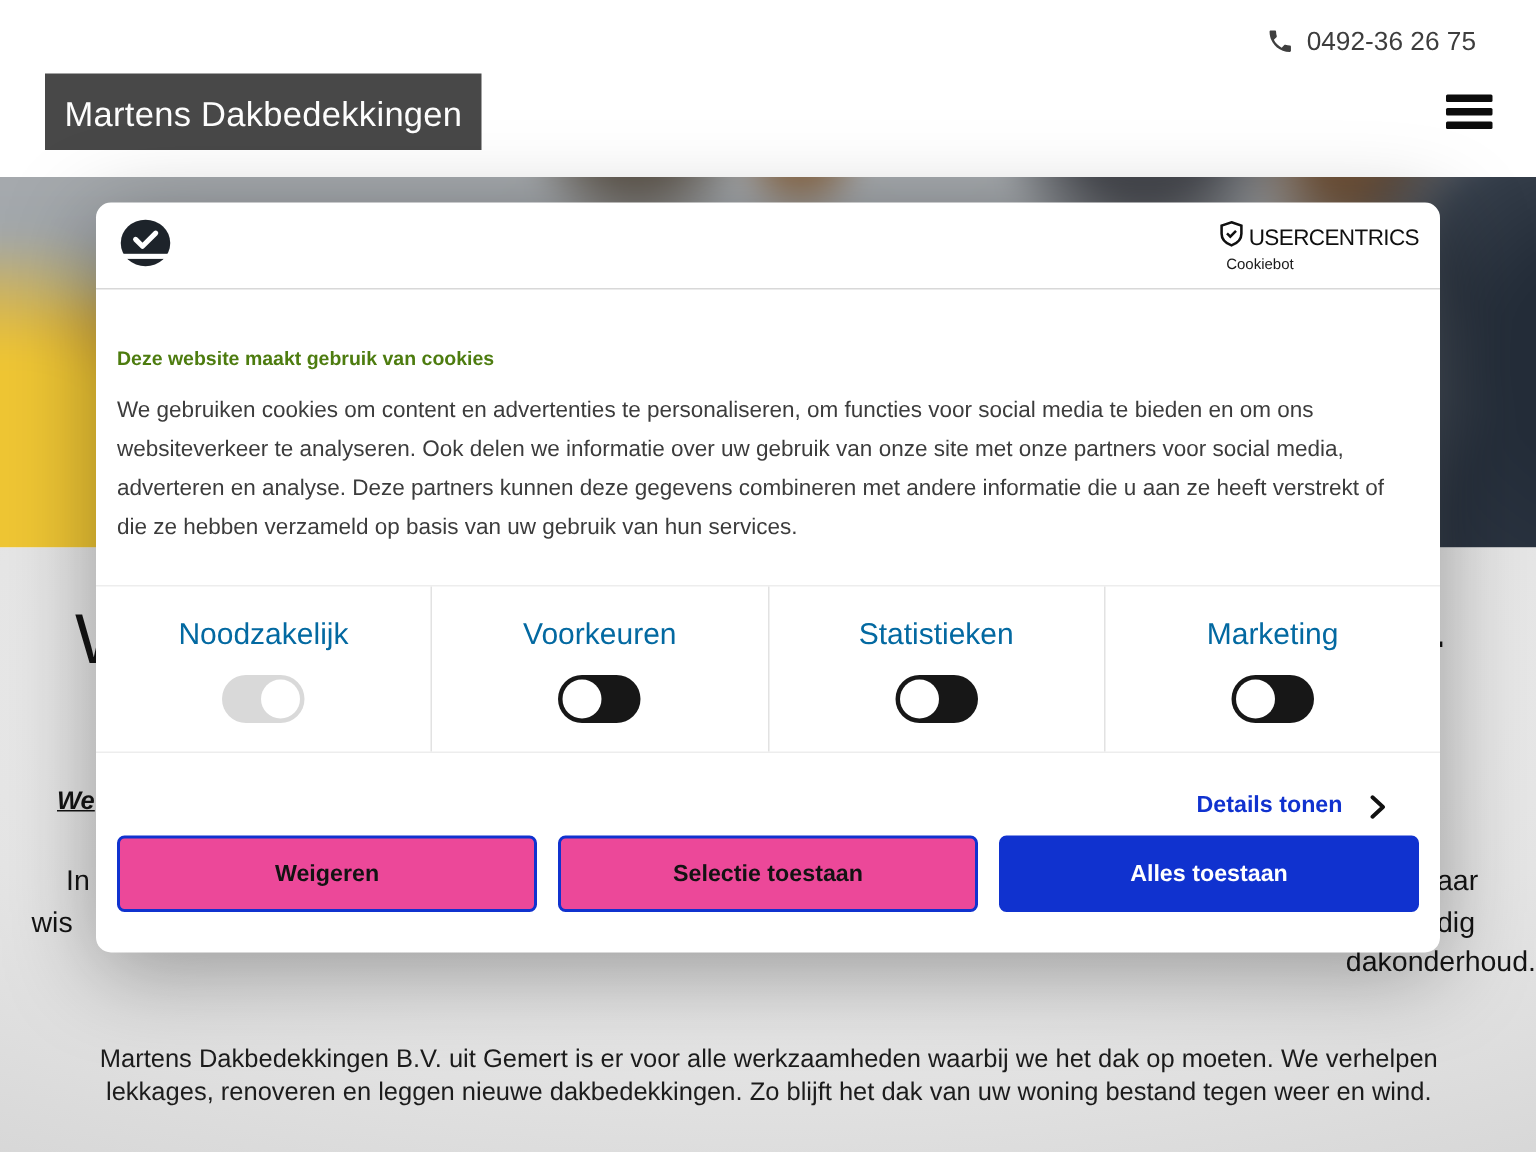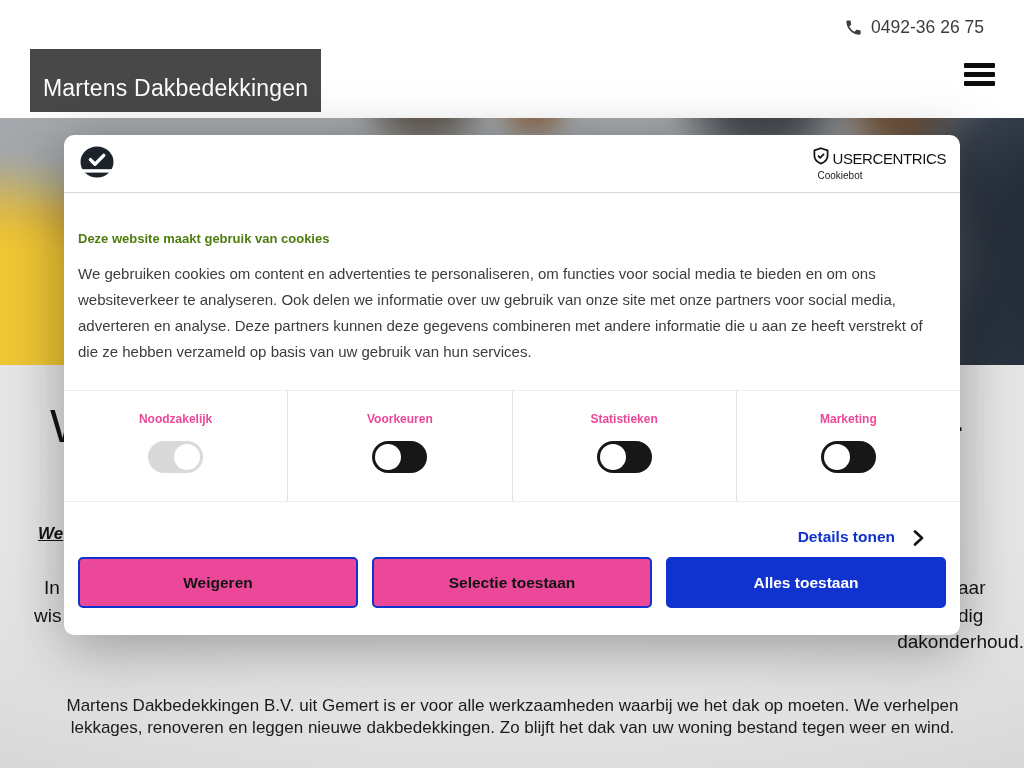--- a/index.html
+++ b/index.html
@@ -6,21 +6,21 @@
   body{
     width:1024px;height:768px;position:relative;overflow:hidden;
     font-family:"Liberation Sans",sans-serif;background:#fff;
   }
   
   .site-header{position:absolute;top:0;left:0;width:1024px;height:118px;background:#fff;z-index:3;text-decoration:underline;}
   .phone-wrap{position:absolute;top:17px;right:40px;display:flex;align-items:center;gap:8px;
     font-size:17.5px;color:#3d3d3d;}
   .phone-wrap svg{display:block;}
   .site-logo{position:absolute;left:30px;top:49px;background:#484848;color:#fdfdfd;
-    font-size:23px;letter-spacing:.2px;padding:26px 13px 10px;}
+    font-size:23px;letter-spacing:.2px;padding:14px 13px 10px;}
   .hamburger{position:absolute;right:29px;top:63px;width:31px;cursor:pointer;}
   .hamburger span{display:block;height:4.5px;background:#0c0c0c;border-radius:1px;margin-bottom:4.5px;}
   .hamburger span:last-child{margin-bottom:0;}
   
   .hero{position:absolute;top:118px;left:0;width:1024px;height:247px;overflow:hidden;z-index:1;}
   .hero-art{position:absolute;inset:-35px;filter:blur(9px);
     background:
       radial-gradient(circle at 4% 80%, #efc634 0 9%, rgba(239,198,52,0) 17%),
       radial-gradient(circle at -2% 102%, #dba036 0 11%, rgba(219,160,54,0) 21%),
       radial-gradient(circle at 10% 62%, #b97f2c 0 3.5%, rgba(185,127,44,0) 9%),
@@ -35,21 +35,21 @@
       linear-gradient(180deg,#a9acae 0%,#9aa1a9 45%,#8f97a0 100%);}
   
   .content{position:absolute;top:365px;left:0;width:1024px;height:403px;z-index:1;
     background:radial-gradient(130% 130% at 50% 22%, #f0f0f0 0%, #e5e5e5 45%, #c9c9c9 100%);}
   .frag{position:absolute;color:#141414;z-index:2;white-space:nowrap;}
   .frag-h1-left{left:50px;top:398px;font-size:47px;font-weight:500;}
   .frag-h1-right{left:948px;top:398px;font-size:47px;font-weight:500;}
   .frag-link{left:38px;top:524px;font-size:17px;font-style:italic;font-weight:600;
     text-decoration:underline;cursor:pointer;}
   .frag-in{left:44px;top:577px;font-size:19px;}
-  .frag-wis{left:34px;top:605px;font-size:19px;}
+  .frag-wis{left:21px;top:605px;font-size:19px;}
   .frag-aar{left:958px;top:577px;font-size:19px;}
   .frag-dig{left:958px;top:605px;font-size:19px;}
   .frag-center{left:0;top:631px;width:1024px;text-align:right;font-size:19px;}
   .bottom-para{position:absolute;left:60px;top:695px;width:905px;z-index:2;text-align:center;
     font-size:17px;line-height:21.5px;color:#1c1c1c;}
   
   .dialog{position:absolute;left:64px;top:135px;width:896px;height:500px;background:#fff;
     border-radius:10px;box-shadow:0 12px 60px rgba(0,0,0,.35);z-index:10;box-sizing:border-box;}
   .dlg-header{height:57px;border-bottom:1px solid #d8d8d8;position:relative;}
   .cb-logo{position:absolute;left:14px;top:11px;}
@@ -58,21 +58,21 @@
   .uc-name{font-size:15px;font-weight:normal;letter-spacing:-.4px;color:#101010;}
   .uc-product{font-size:10px;color:#1a1a1a;margin-top:1px;margin-left:4px;}
   .dlg-body{padding:0 14px;}
   .dlg-title{margin-top:38px;font-size:13px;font-weight:bold;color:#4d7c0f;}
   .dlg-desc{margin-top:15px;font-size:15px;line-height:26px;color:#3c3c3c;}
   .dlg-toggles{margin-top:25px;display:flex;height:112px;box-sizing:border-box;
     border-top:1px solid #ededed;border-bottom:1px solid #ededed;}
   .tg-col{flex:1;border-right:1px solid #e2e2e2;display:flex;flex-direction:column;
     align-items:center;padding-top:21px;box-sizing:border-box;}
   .tg-col:last-child{border-right:none;}
-  .tg-label{font-size:12px;font-weight:bold;color:#ec4899;}
+  .tg-label{font-size:20px;font-weight:normal;color:#0369a1;}
   .switch{margin-top:15px;width:55px;height:32px;border-radius:16px;position:relative;cursor:pointer;}
   .switch .knob{position:absolute;top:3px;width:26px;height:26px;border-radius:50%;background:#fff;}
   .switch.off{background:#171717;}
   .switch.off .knob{left:3px;}
   .switch.on-disabled{background:#d9d9d9;cursor:default;}
   .switch.on-disabled .knob{right:3px;}
   .dlg-details{margin-top:14px;height:30px;display:flex;align-items:flex-end;
     justify-content:flex-end;padding-right:36px;}
   .details-link{font-size:15.5px;font-weight:bold;color:#1032cf;cursor:pointer;}
   .details-chevron{margin-left:18px;display:flex;align-items:center;cursor:pointer;}

